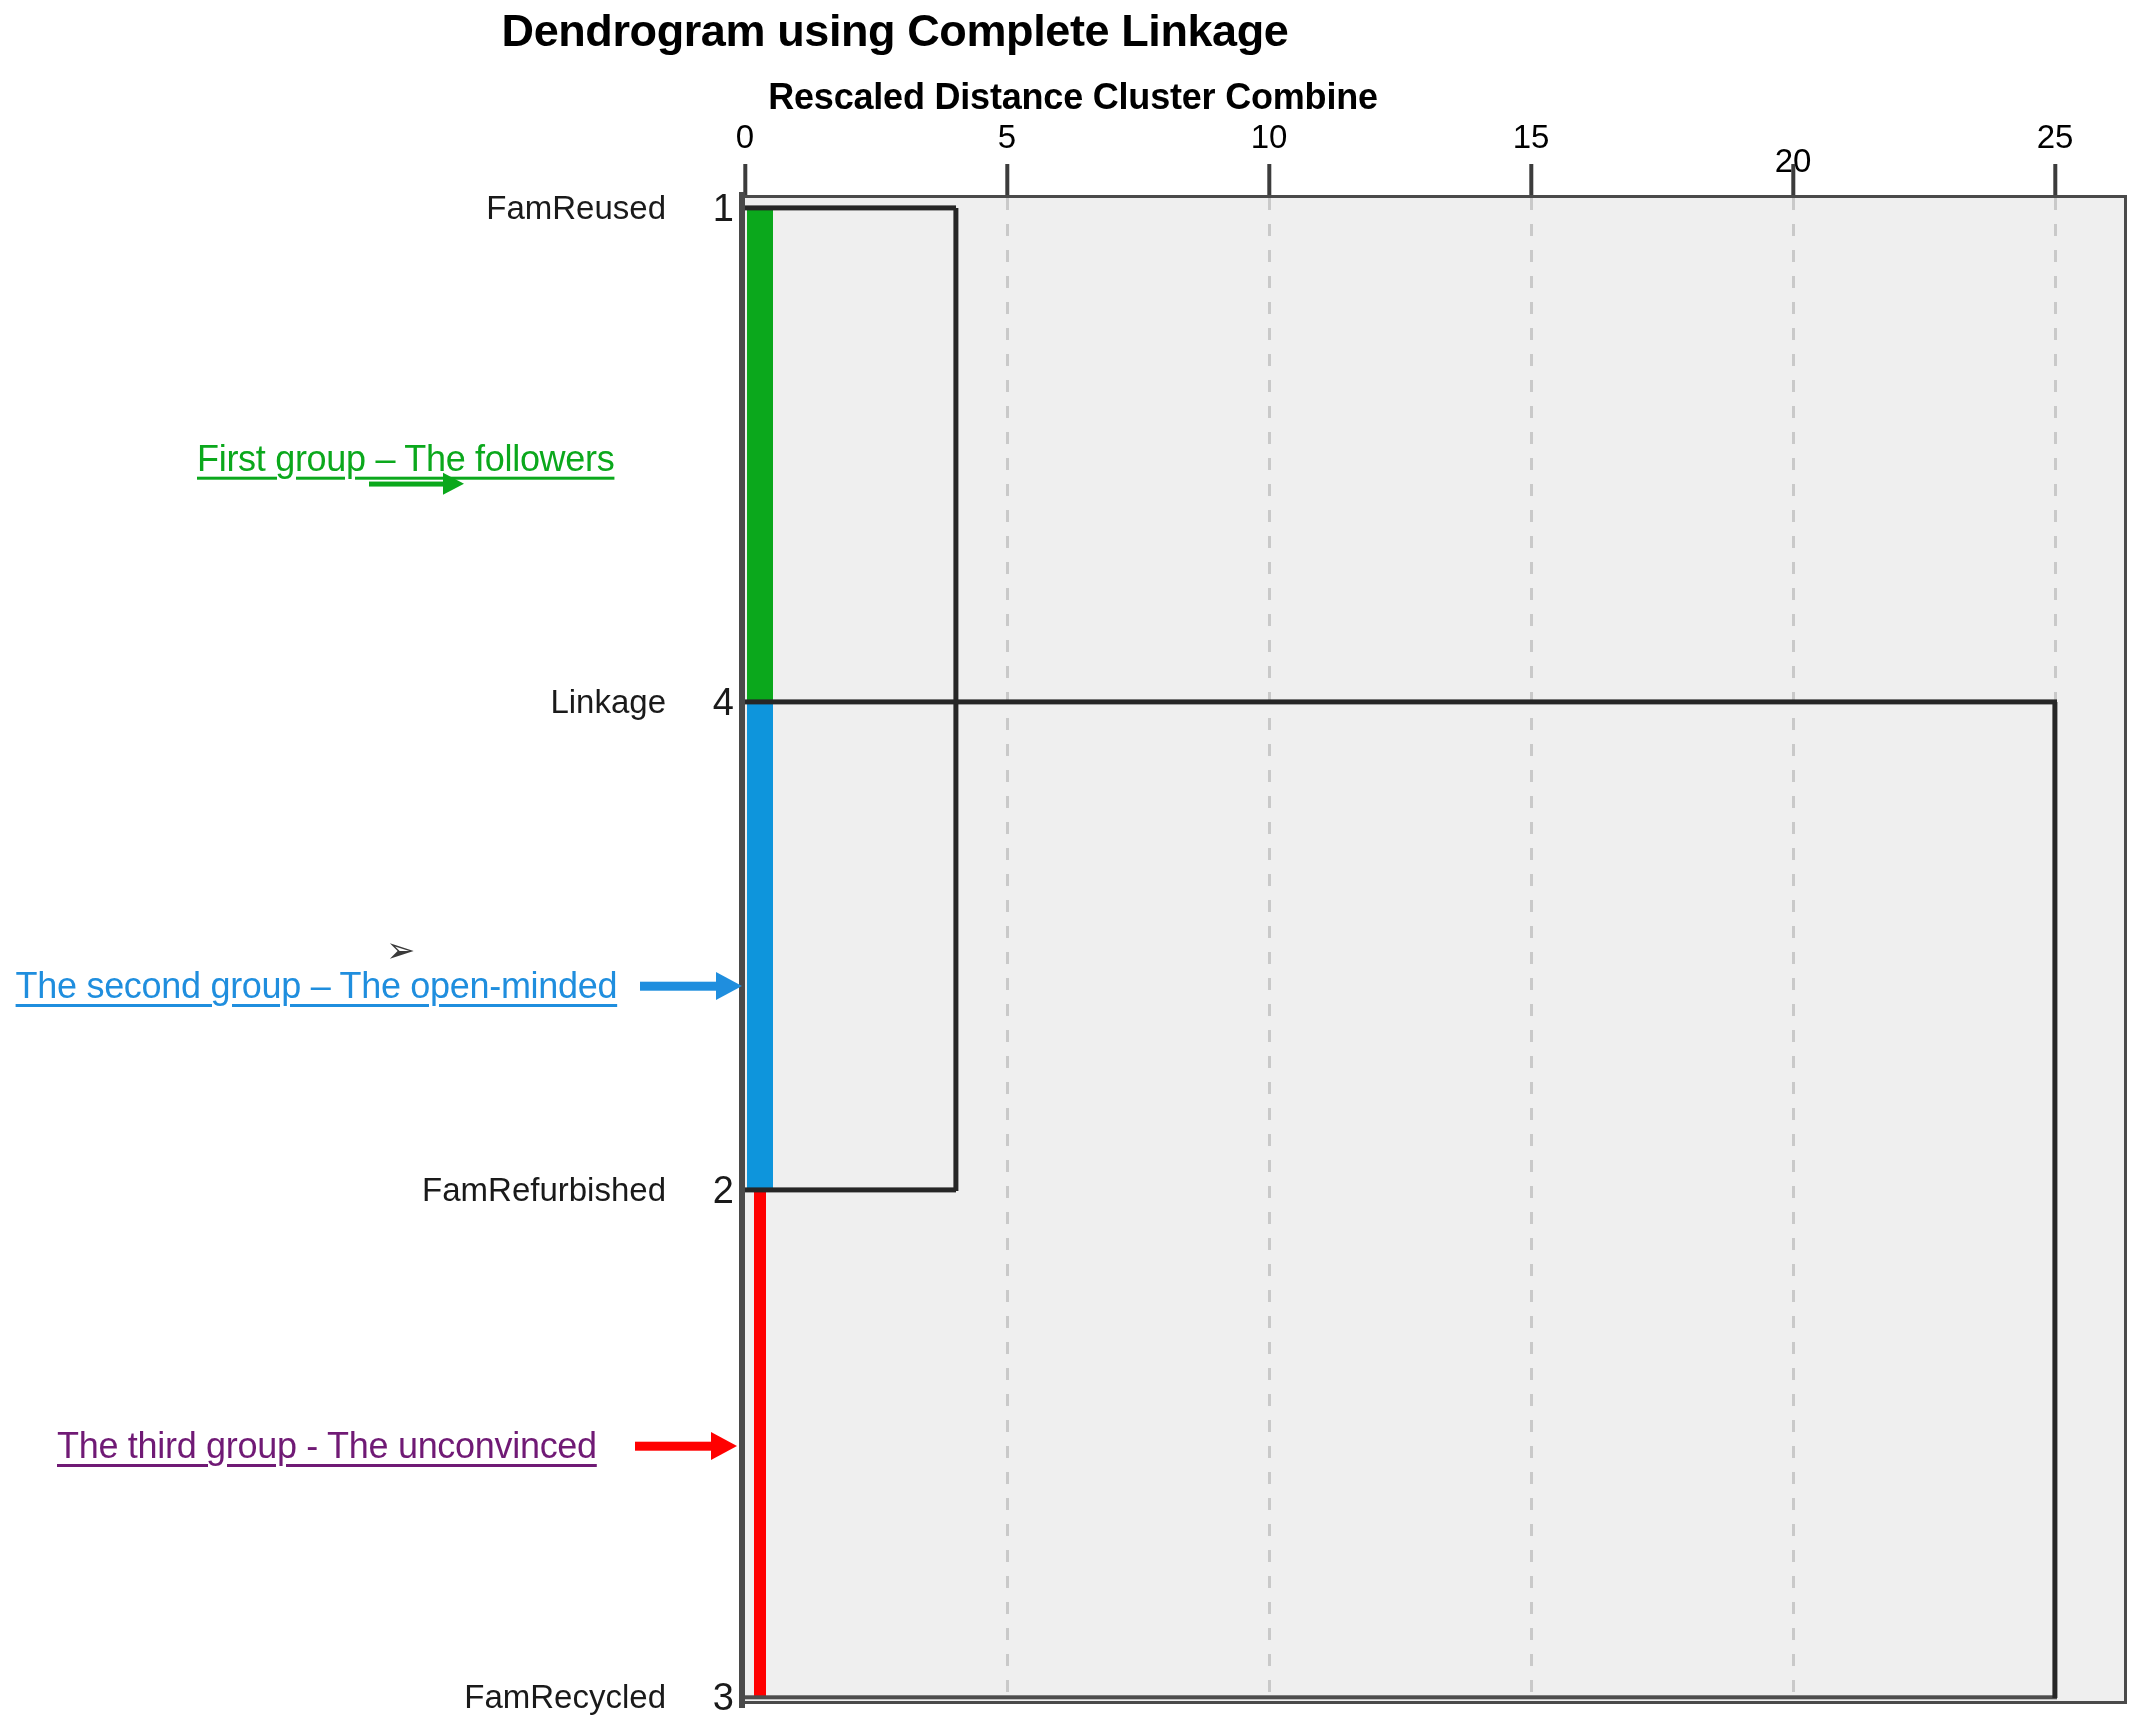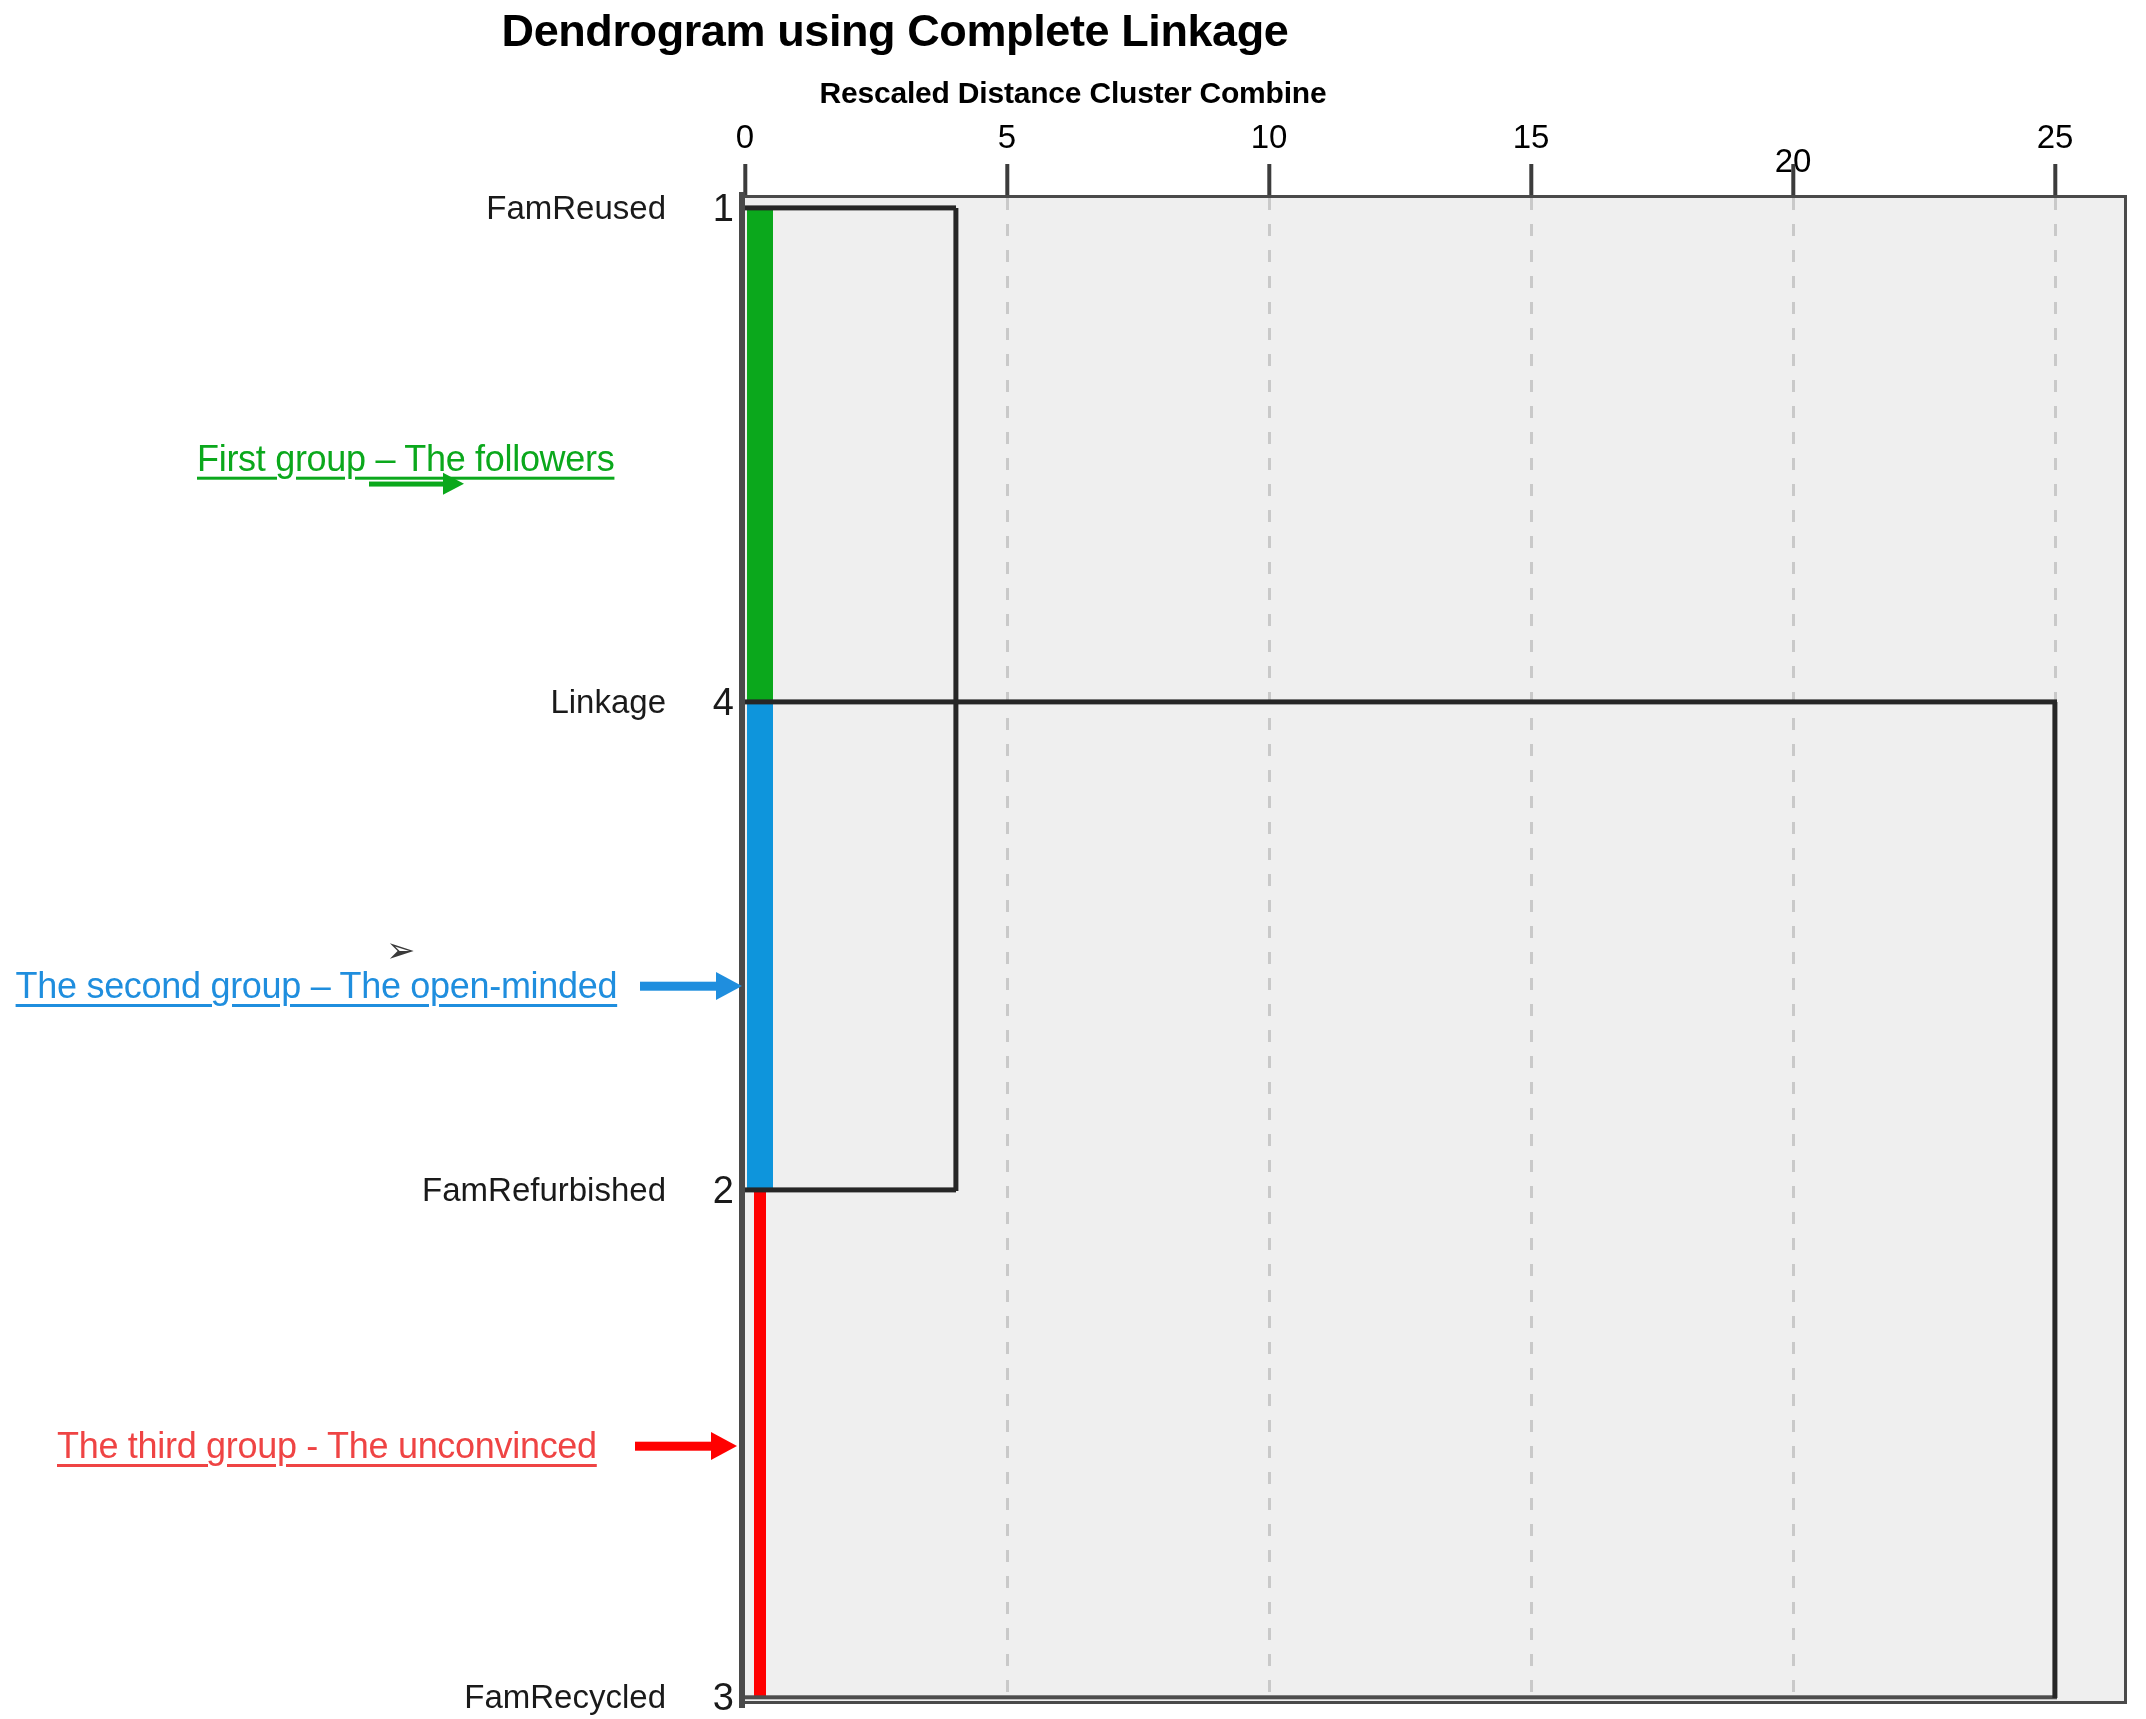--- a/index.html
+++ b/index.html
@@ -27,21 +27,21 @@
     font-weight: bold;
     color: #000000;
     letter-spacing: -0.4px;
   }
   #chart-subtitle {
     position: absolute;
     left: 0;
     top: 76px;
     width: 2146px;
     text-align: center;
-    font-size: 30px;
+    font-size: 36px;
     font-weight: bold;
     color: #000000;
     letter-spacing: -0.2px;
   }
 
   
   #axis-area {
     position: absolute;
     left: 0;
     top: 0;
@@ -282,21 +282,21 @@
 
 <div class="annot" style="left:15.6px; top:986px;">
   <span class="annot-text" style="color:#1f8ede;">The second group – The open-minded </span>
   <span class="annot-arrow thick" style="width:102px;">
     <span class="shaft" style="width:78px; background:#1f8ede;"></span>
     <span class="head" style="border-left:26px solid #1f8ede;"></span>
   </span>
 </div>
 
 <div class="annot" style="left:57px; top:1446px;">
-  <span class="annot-text" style="color:#ef4444;">The third group - The unconvinced</span>
+  <span class="annot-text" style="color:#701a75;">The third group - The unconvinced</span>
   <span class="annot-arrow thick" style="width:102px; margin-left:38px;">
     <span class="shaft" style="width:78px; background:#ff0000;"></span>
     <span class="head" style="border-left:26px solid #ff0000;"></span>
   </span>
 </div>
 
 <div id="stray-glyph" style="left:386px; top:930px;">➢</div>
 
 
 </body></html>

